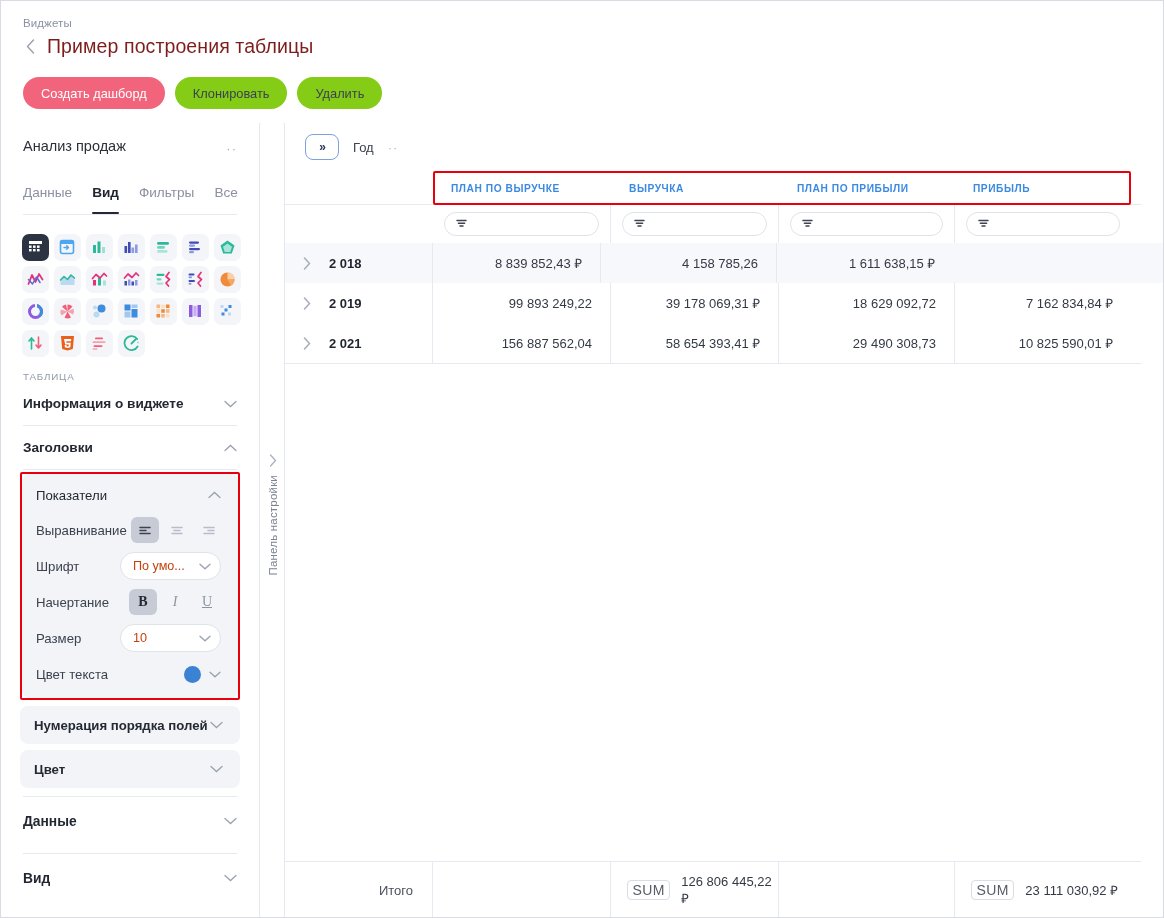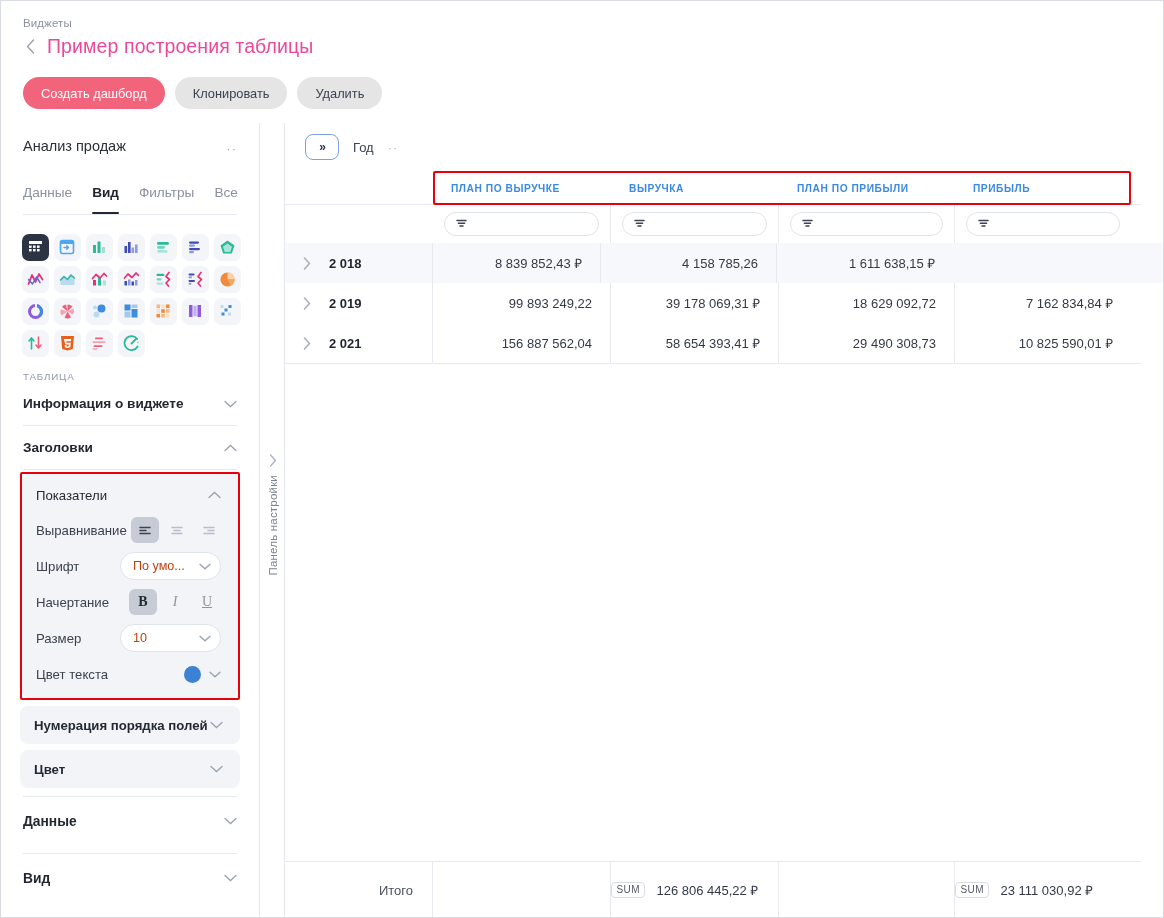--- a/index.html
+++ b/index.html
@@ -22,31 +22,31 @@
   .breadcrumb {
     position: absolute; left: 22px; top: 16px;
     font-size: 11.5px; color: #8b91a1; letter-spacing: .1px;
   }
   .title-row { position: absolute; left: 22px; top: 34px; display:flex; align-items:center; gap:10px; }
   .back-chevron {
     width: 14px; height: 22px; display: flex; align-items: center; justify-content: center;
     color: #9aa0ae; cursor: pointer;
   }
   .back-chevron svg { display:block; }
-  .page-title { font-size: 19.5px; color: #ec4899; font-weight: 400; letter-spacing:.1px; }
+  .page-title { font-size: 19.5px; color: #7f1d1d; font-weight: 400; letter-spacing:.1px; }
 
   .btn-row { position: absolute; left: 22px; top: 76px; display: flex; gap: 10px; }
   .btn {
     height: 32px; border-radius: 16px; border: none;
     font-size: 12.8px; padding: 0 18px;
     display: flex; align-items: center; justify-content: center;
     cursor: pointer; font-family: inherit; white-space: nowrap;
   }
   .btn-primary { background: #f2647b; color: #fff; }
-  .btn-secondary { background: #e5e5e5; color: #3b4250; }
+  .btn-secondary { background: #84cc16; color: #3b4250; }
 
   
   .sidebar {
     position: absolute; left: 0; top: 122px; width: 259px; height: 795px;
     background: #fff; border-right: 1px solid #e4e7ee;
     overflow: hidden;
   }
   .ds-row { position: relative; height: 46px; display:flex; align-items:center; padding: 0 22px; }
   .ds-name { font-size: 14.5px; color: #2b2f38; }
   .ds-dots { position: absolute; right: 22px; top: 18px; color:#a8adba; font-size: 13px; letter-spacing:1px;}
@@ -201,22 +201,22 @@
   
   .totals-wrap { position:absolute; left:0; bottom: 0px; width: 878px; }
   .totals-top { width: 856px; height: 1px; background:#e6e9f0; }
   .totals { height: 56px; display:flex; align-items:center; }
   .tcell {
     box-sizing:border-box; height: 56px; display:flex; align-items:center;
     border-right: 1px solid #e6e9f0;
   }
   .tcell.lbl { justify-content: flex-end; padding-right: 19px; font-size: 13px; color:#4a505c; }
   .sumbadge {
-    border: 1px solid #d8dce4; border-radius: 4px; font-size: 10px; color:#555c69;
-    padding: 2.5px 4.5px 2px 4.5px; letter-spacing:.4px; line-height:1;
+    border: 1px solid #d8dce4; border-radius: 4px; font-size: 14px; color:#555c69;
+    padding: 2.5px 4.5px 2px 4.5px; letter-spacing:.4px; margin-left: 16px; line-height:1;
   }
   .tval { font-size: 13px; color:#343a45; margin-left: 11px; }
 </style>
 </head>
 <body>
 
 <div id="app">
 
   <div class="hdr">
     <div class="breadcrumb">Виджеты</div>

